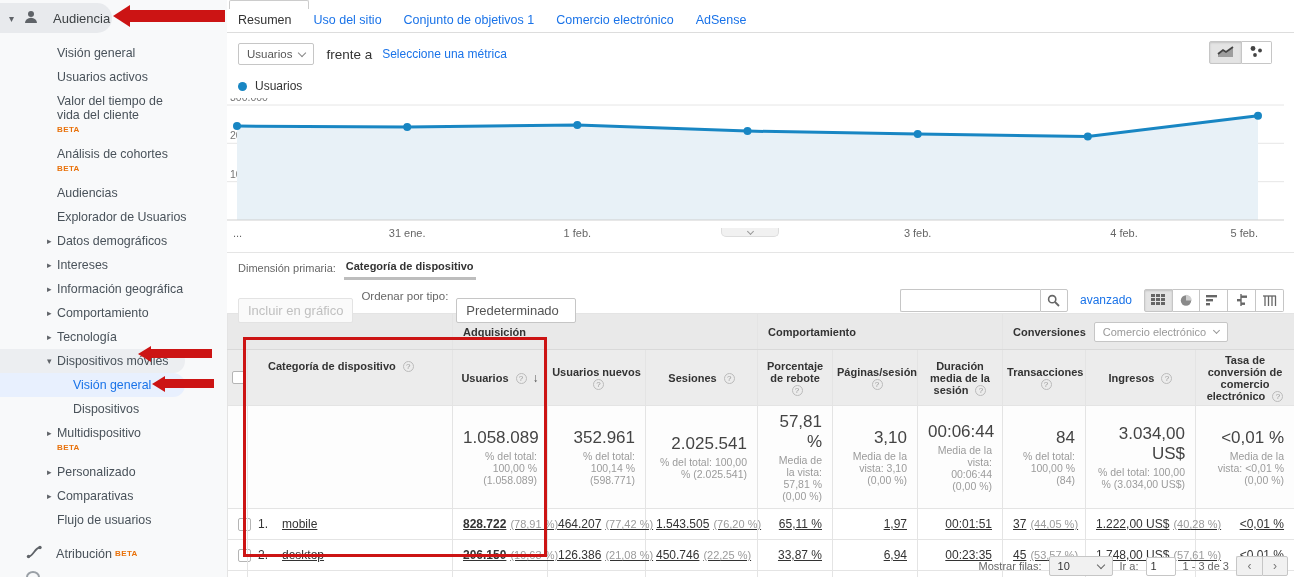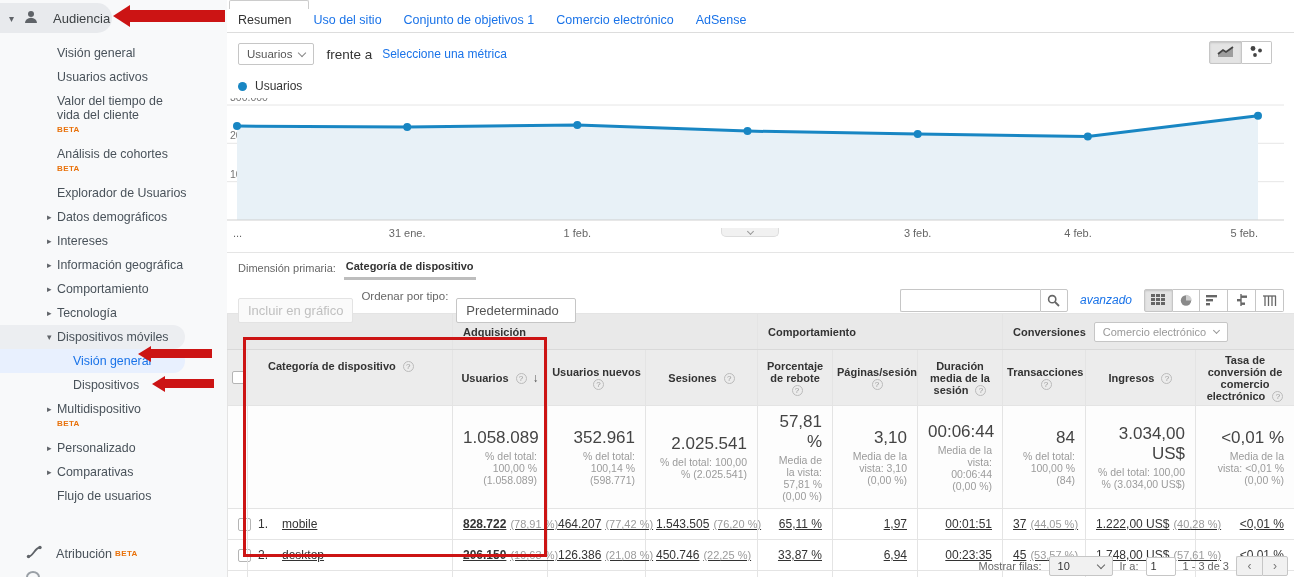--- a/index.html
+++ b/index.html
@@ -64,21 +64,21 @@
   .dim-active { font-size:11px; font-weight:bold; color:#333; border-bottom:3px solid #bdbdbd; padding:4px 2px 5px 2px; }
 
   .table-toolbar { display:flex; align-items:center; padding-left:11px; height:30px; position:relative; }
   .tt-btn { border:1px solid #c6c6c6; background:#fff; border-radius:2px; padding:4px 9px; font-size:13px; color:#555; display:inline-flex; align-items:center; gap:7px; cursor:pointer; margin-right:8px;margin-top:28px; }
   .tt-btn.disabled { color:#c0c0c0; border-color:#e3e3e3; background:#fafafa; cursor:default; }
   .tt-label { font-size:11.5px; color:#666; margin-right:8px; }
   .tt-right { position:absolute; right:10px; top:3px; display:flex; align-items:center; }
   .search-box { display:flex; }
   .search-input { width:140px; height:23px; border:1px solid #c6c6c6; border-right:none; border-radius:2px 0 0 2px; padding:0 6px; font-size:12px; color:#333; outline:none; }
   .search-btn { width:28px; height:23px; border:1px solid #c6c6c6; background:#fff; border-radius:0 2px 2px 0; display:flex; align-items:center; justify-content:center; cursor:pointer; }
-  .adv-link { margin:9px 12px; font-size:12px;font-style:italic; }
+  .adv-link { margin:9px 12px; font-size:12px; }
   .viewseg .seg-btn { padding:3px 6px; height:23px; display:flex; align-items:center; }
 
   
   table.ga { border-collapse:collapse; width:1067px; table-layout:fixed; margin-top:2px; }
   table.ga th, table.ga td { border:1px solid #e4e4e4; vertical-align:middle; }
   tr.grp-row th { background:#e9e9e9; height:36px; font-size:11px; font-weight:bold; color:#333; text-align:left; padding:0 10px; border-bottom:1px solid #d9d9d9; }
   tr.grp-row th.empty { background:#e9e9e9; }
   .conv-cell { display:flex; align-items:center; gap:8px; }
   .conv-dd { border:1px solid #c6c6c6; background:#fff; border-radius:2px; padding:3px 8px; font-size:11px; font-weight:normal; color:#999; display:inline-flex; align-items:center; gap:8px; cursor:pointer; }
   .conv-dd .chev { width:5px; height:5px; border-right:1.5px solid #999; border-bottom:1.5px solid #999; transform:rotate(45deg); margin-top:-2px; }
@@ -133,20 +133,21 @@
             </svg>
         </span>
         <span class="sb-title">Audiencia</span>
       </div>
     </div>
     <nav class="snav">
         <div class="snav-item"><span>Visión general</span></div>
         <div class="snav-item"><span>Usuarios activos</span></div>
         <div class="snav-item"><span>Valor del tiempo de vida del cliente</span><span class="beta-tag">BETA</span></div>
         <div class="snav-item"><span>Análisis de cohortes</span><span class="beta-tag">BETA</span></div>
+        <div class="snav-item"><span>Audiencias</span></div>
         <div class="snav-item"><span>Explorador de Usuarios</span></div>
         <div class="snav-item"><span class="caret">▸</span><span>Datos demográficos</span></div>
         <div class="snav-item"><span class="caret">▸</span><span>Intereses</span></div>
         <div class="snav-item"><span class="caret">▸</span><span>Información geográfica</span></div>
         <div class="snav-item"><span class="caret">▸</span><span>Comportamiento</span></div>
         <div class="snav-item"><span class="caret">▸</span><span>Tecnología</span></div>
         <div class="snav-item highlight"><span class="caret">▾</span><span>Dispositivos móviles</span></div>
         <div class="snav-item sub selected"><span>Visión general</span></div>
         <div class="snav-item sub"><span>Dispositivos</span></div>
         <div class="snav-item"><span class="caret">▸</span><span>Multidispositivo</span><span class="beta-tag">BETA</span></div>
@@ -228,21 +229,21 @@
             <circle cx="690.7" cy="36.1" r="4" fill="#1886c3"></circle>
             <circle cx="860.8" cy="38.4" r="4" fill="#1886c3"></circle>
             <circle cx="1031.0" cy="17.7" r="4" fill="#1886c3"></circle>
           </svg></div>
       <div class="xlabels">
           <span class="xlabel" style="left: 6px;">...</span>
           <span class="xlabel" style="left: 180.167px; transform: translateX(-50%);">31 ene.</span>
           <span class="xlabel" style="left: 350.333px; transform: translateX(-50%);">1 feb.</span>
           <span class="xlabel" style="left: 520.5px; transform: translateX(-50%);">2 feb.</span>
           <span class="xlabel" style="left: 690.667px; transform: translateX(-50%);">3 feb.</span>
-          <span class="xlabel" style="left: 851px; transform: translateX(-50%);">4 feb.</span>
+          <span class="xlabel" style="left: 897px; transform: translateX(-50%);">4 feb.</span>
           <span class="xlabel" style="left: 1031px; transform: translateX(-100%);">5 feb.</span>
         </div>
       <div class="collapse-pill">
           <span class="chev"></span>
         </div>
     </div>
 
     <div class="section-divider"></div>
 
     <div class="dim-bar">

